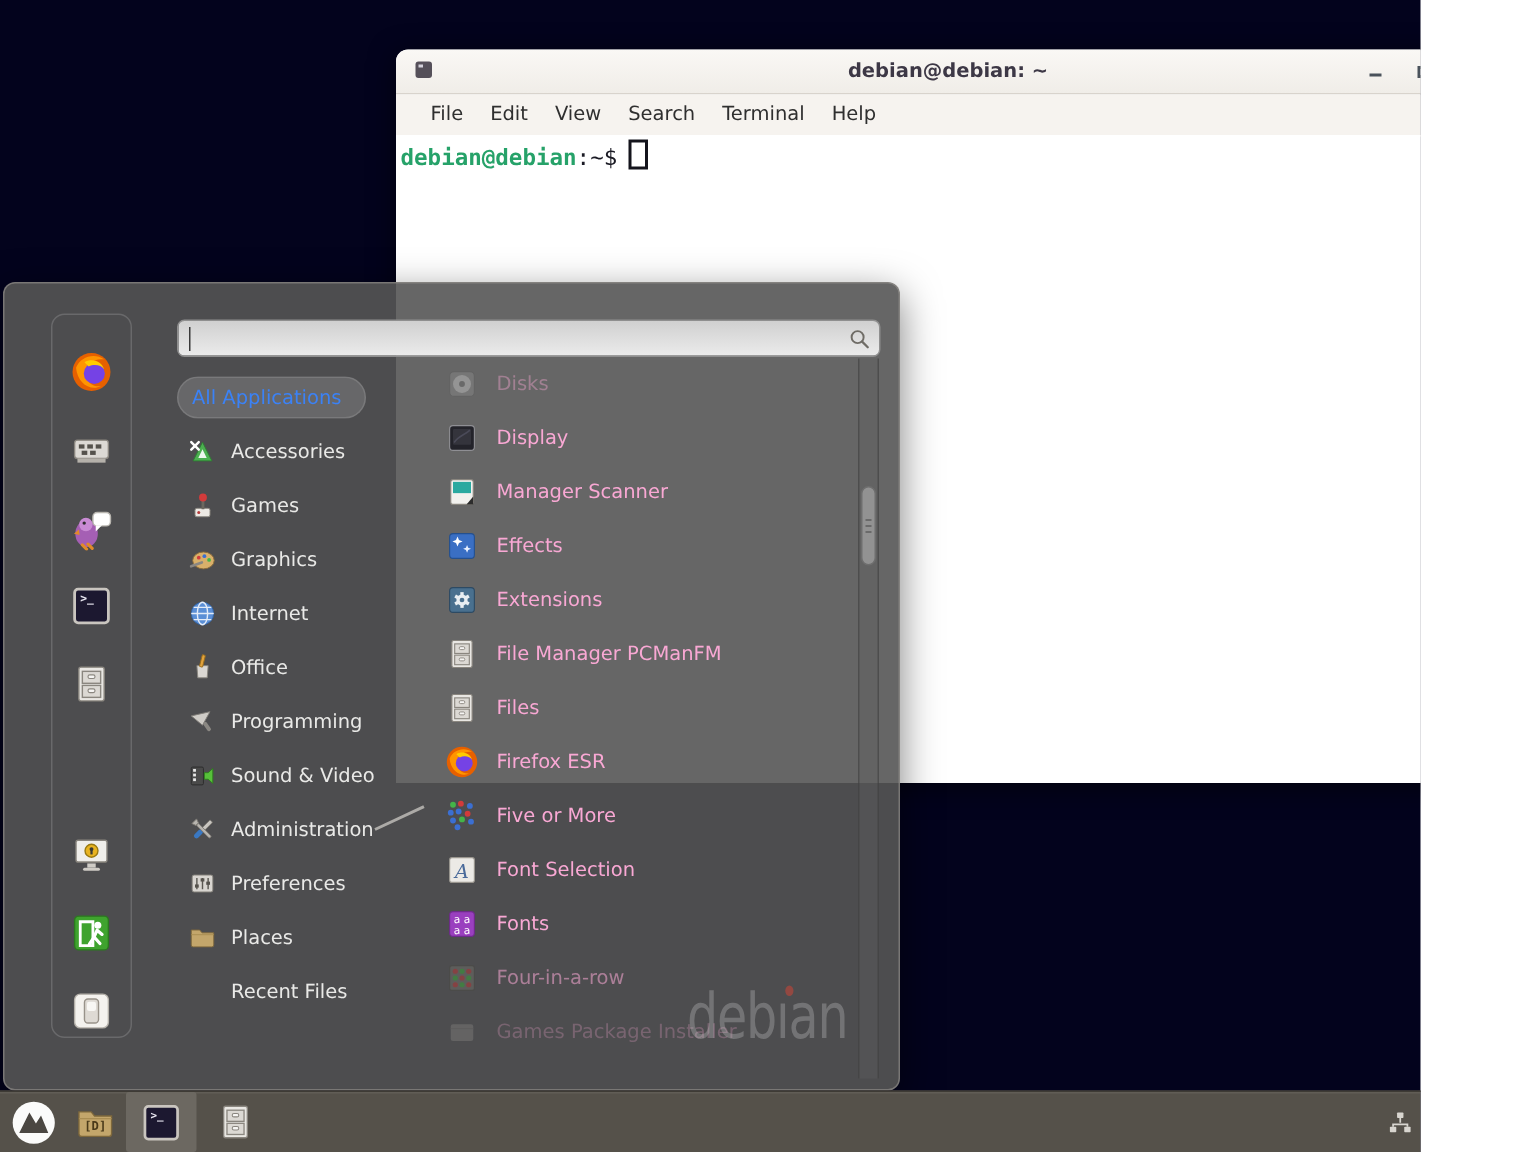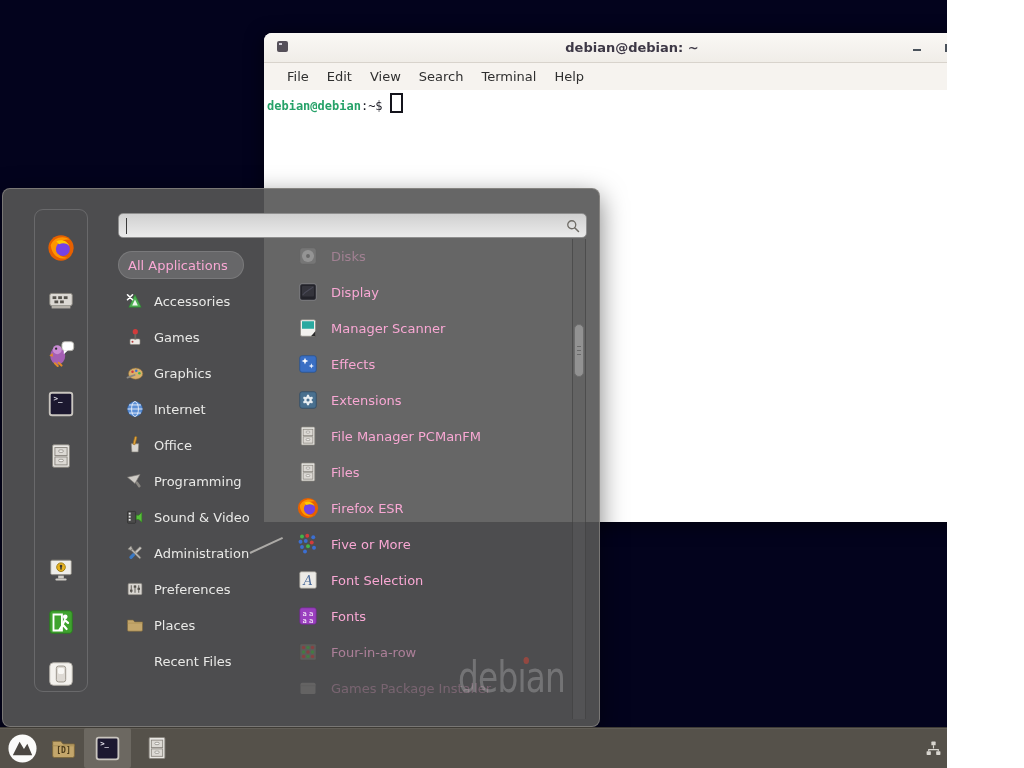--- a/index.html
+++ b/index.html
@@ -16,21 +16,21 @@
   .win-icon::after{content:"";position:absolute;left:2px;top:2px;width:3px;height:2px;background:#cfccd8;}
   .win-btns{position:absolute;right:14px;top:0;height:100%;display:flex;align-items:center;gap:22px;}
   .wbtn{width:10px;height:14px;position:relative;cursor:default;}
   .wbtn.min::after{content:"";position:absolute;left:1px;top:8px;width:8px;height:2.4px;background:#4a525b;}
   .wbtn.max::after{content:"";position:absolute;left:1px;top:3px;width:8px;height:8px;border:2px solid #4a525b;box-sizing:border-box;}
   .wbtn.close::before,.wbtn.close::after{content:"";position:absolute;left:0;top:6px;width:11px;height:2.2px;background:#4a525b;}
   .wbtn.close::before{transform:rotate(45deg);} .wbtn.close::after{transform:rotate(-45deg);}
   .menubar{height:27px;background:#f6f3ef;border-bottom:1px solid #ddd8d1;display:flex;align-items:center;padding-left:14px;}
   .mitem{padding:0 9px;font-size:13px;color:#2f2f2f;}
   .term-body{position:absolute;top:57px;bottom:0;left:0;right:0;background:#ffffff;}
-  .prompt{position:absolute;left:3px;top:3px;font-family:"DejaVu Sans Mono","Liberation Mono",monospace;font-size:12px;white-space:pre;}
+  .prompt{position:absolute;left:3px;top:3px;font-family:"DejaVu Sans Mono","Liberation Mono",monospace;font-size:15px;white-space:pre;}
   .prompt .user{color:#26a269;font-weight:bold;}
   .prompt .rest{color:#1a1a24;}
   .cursor{display:inline-block;width:9px;height:16px;border:2px solid #14141c;margin-left:7px;vertical-align:-3px;background:transparent;}
   .term-scroll{position:absolute;top:1px;bottom:1px;right:1px;width:11px;background:#f3f1ed;}
   .term-scroll .thumb{position:absolute;left:2px;right:2px;top:2px;bottom:2px;background:#a0a6a0;border-radius:5px;}
 
   
   .app-menu{position:absolute;left:2px;top:188px;width:596px;height:537px;background:rgba(85,85,85,.9);
     border:1px solid rgba(158,155,150,.55);border-radius:8px;box-shadow:0 8px 26px rgba(0,0,0,.5);z-index:2;overflow:hidden;}
   .fav-panel{position:absolute;left:31px;top:20px;width:54px;height:483px;border:1px solid rgba(255,255,255,.16);
@@ -40,21 +40,21 @@
   .fav-btn.first-sys{margin-top:62px;}
   .search-box{position:absolute;left:115px;top:24px;width:469px;height:25px;background:linear-gradient(#d0d0d0,#ebebeb);
     border:1px solid #8f8f8f;border-radius:5px;box-sizing:border-box;}
   .search-box input{position:absolute;left:8px;top:2px;width:430px;height:19px;border:none;background:transparent;
     font-size:13px;color:#222;outline:none;padding:0;}
   .caret{position:absolute;left:7px;top:4px;width:1.4px;height:16px;background:#3a3a3a;}
   .mag{position:absolute;right:5px;top:4px;width:16px;height:16px;}
   .categories{position:absolute;left:113px;top:58px;width:172px;}
   .cat-row{height:36px;display:flex;align-items:center;gap:9px;padding-left:9px;font-size:13px;color:#e9e9e7;box-sizing:border-box;}
   .cat-row.selected{height:28px;margin:4px 0 4px 2px;padding:0 15px 0 9px;width:fit-content;background:rgba(255,255,255,.15);
-    border:1px solid rgba(255,255,255,.12);border-radius:14px;color:#f9a8d4;}
+    border:1px solid rgba(255,255,255,.12);border-radius:14px;color:#3b82f6;}
   .row-icon{width:20px;height:20px;flex:0 0 auto;display:inline-block;}
   .apps{position:absolute;left:281px;top:49px;width:286px;}
   .app-row{height:36px;display:flex;align-items:center;gap:11px;padding-left:12px;font-size:13px;color:#f9a8d4;box-sizing:border-box;}
   .app-row .row-icon{width:24px;height:24px;}
   .apps-scrollbar{position:absolute;left:569px;top:50px;width:14px;height:480px;background:rgba(95,95,95,.38);
     border-left:1px solid rgba(55,55,55,.5);border-right:1px solid rgba(55,55,55,.5);box-sizing:border-box;}
   .apps-scrollbar .thumb{position:absolute;left:1px;width:10px;top:85px;height:53px;background:#929292;
     border:1px solid #6e6e6e;border-radius:6px;box-sizing:border-box;}
   .apps-scrollbar .thumb::after{content:"";position:absolute;left:2px;top:21px;width:4px;height:10px;
     background:repeating-linear-gradient(180deg,#6a6a6a 0 1.4px,transparent 1.4px 4px);}

